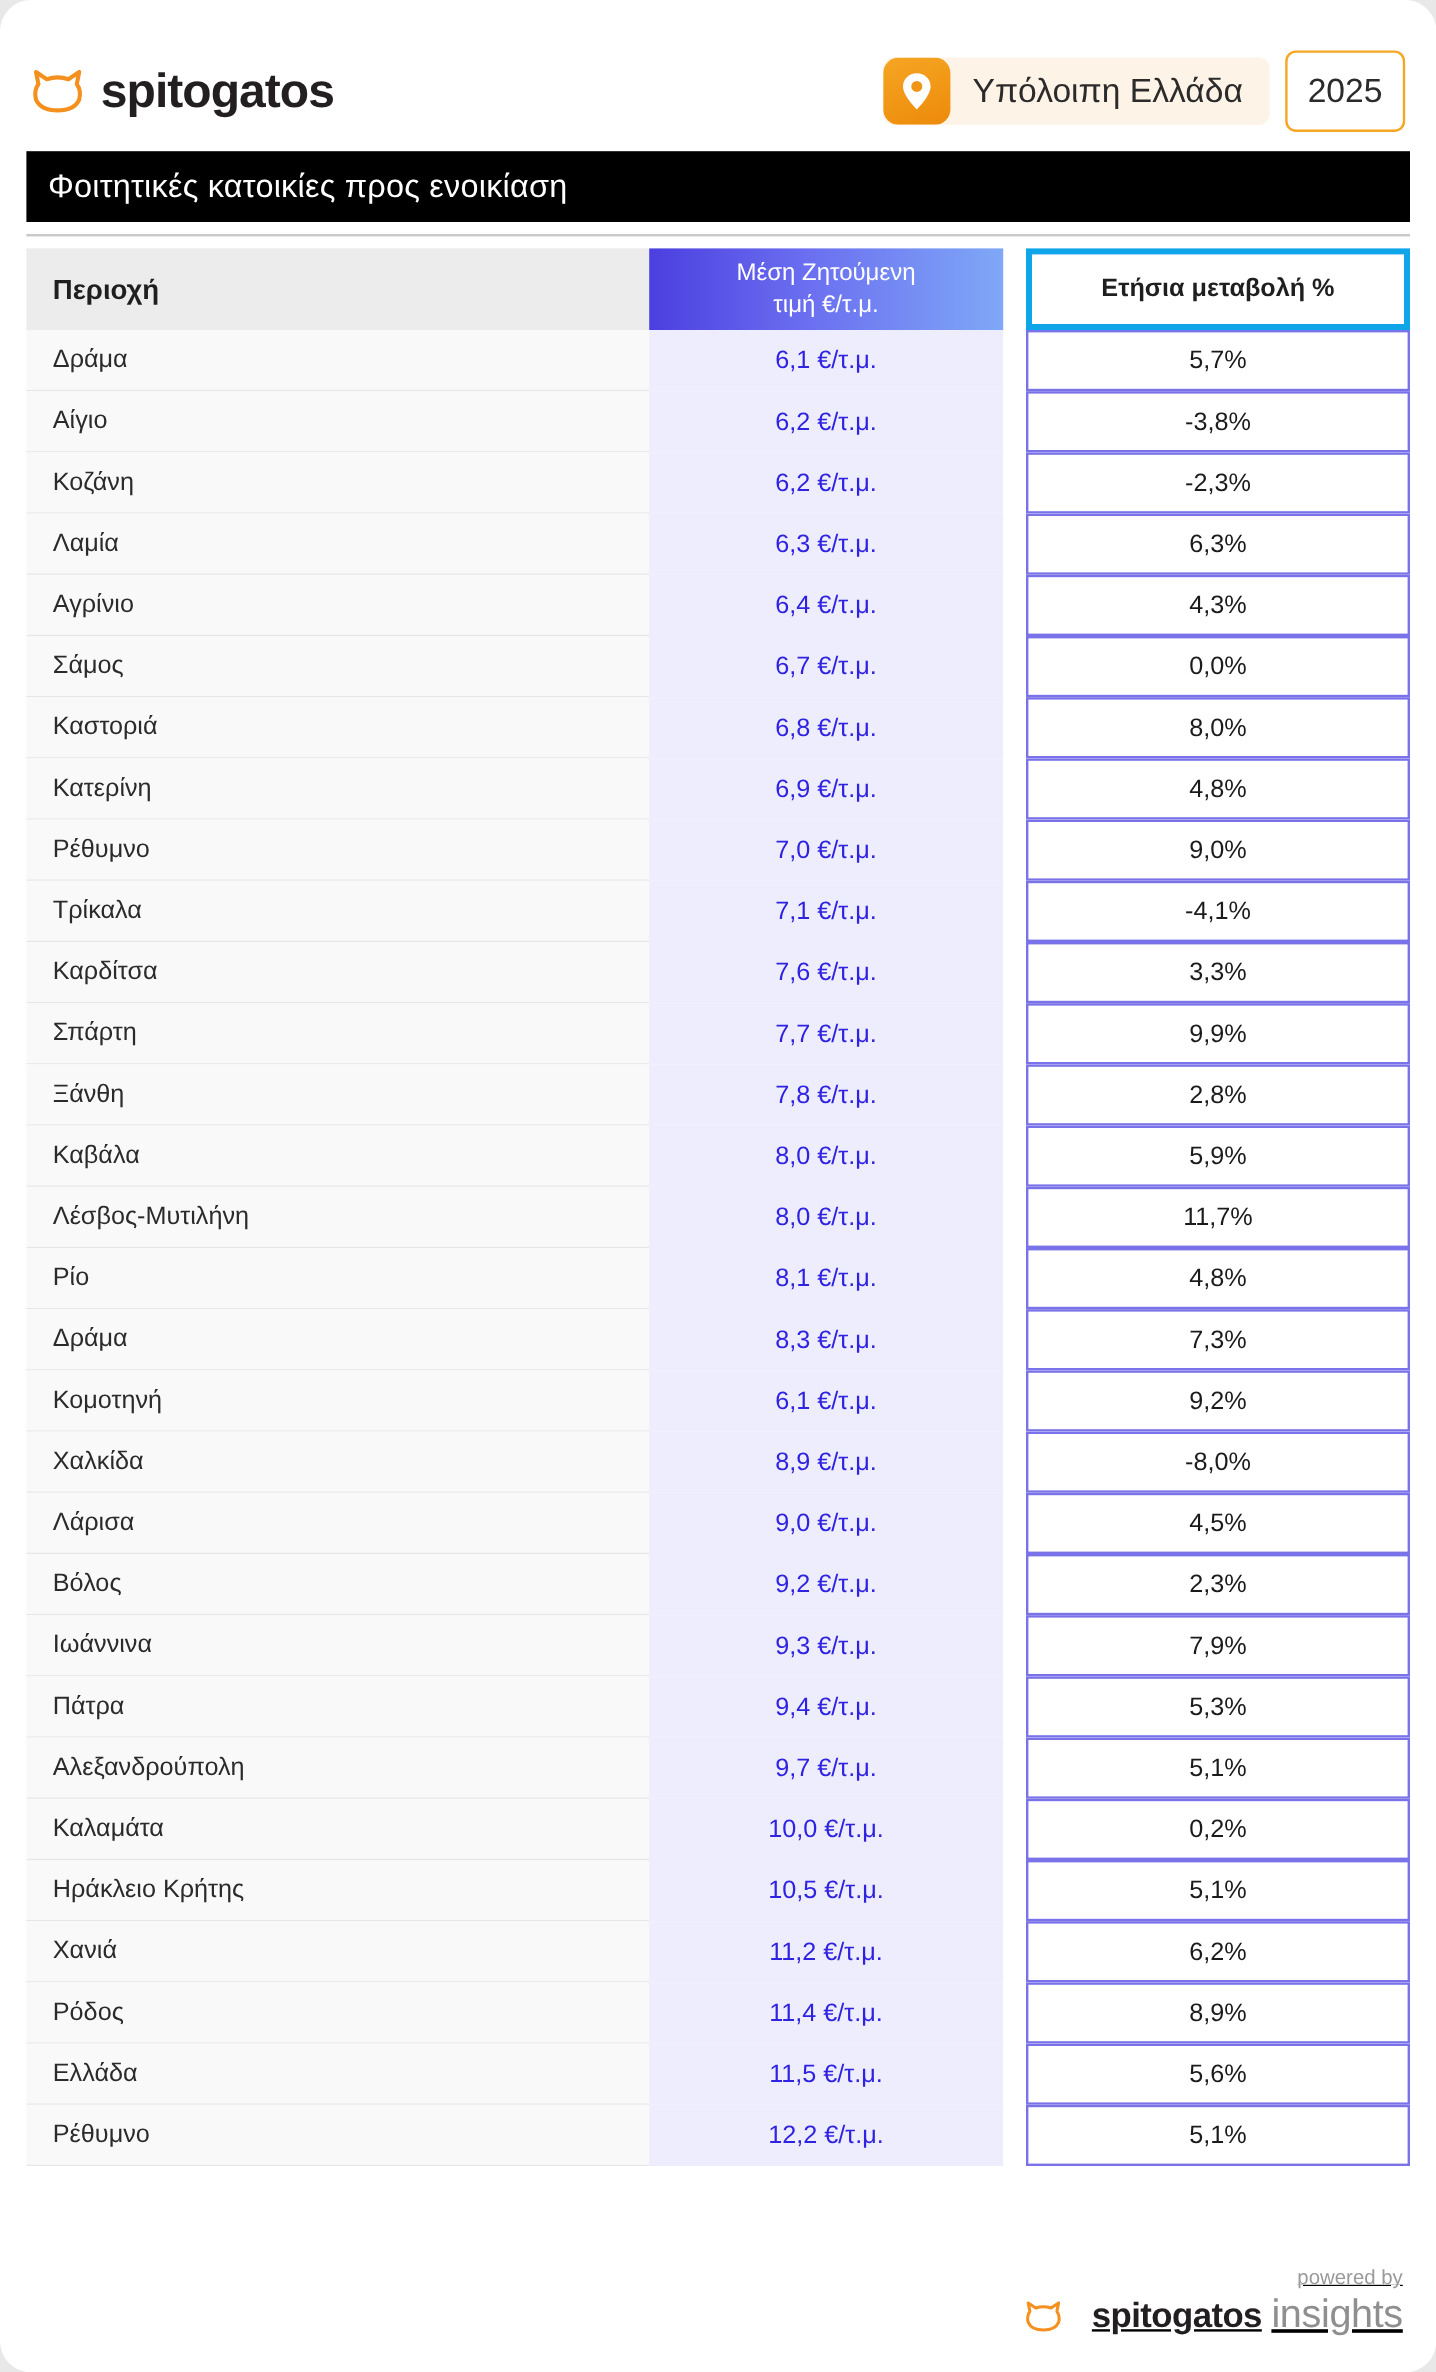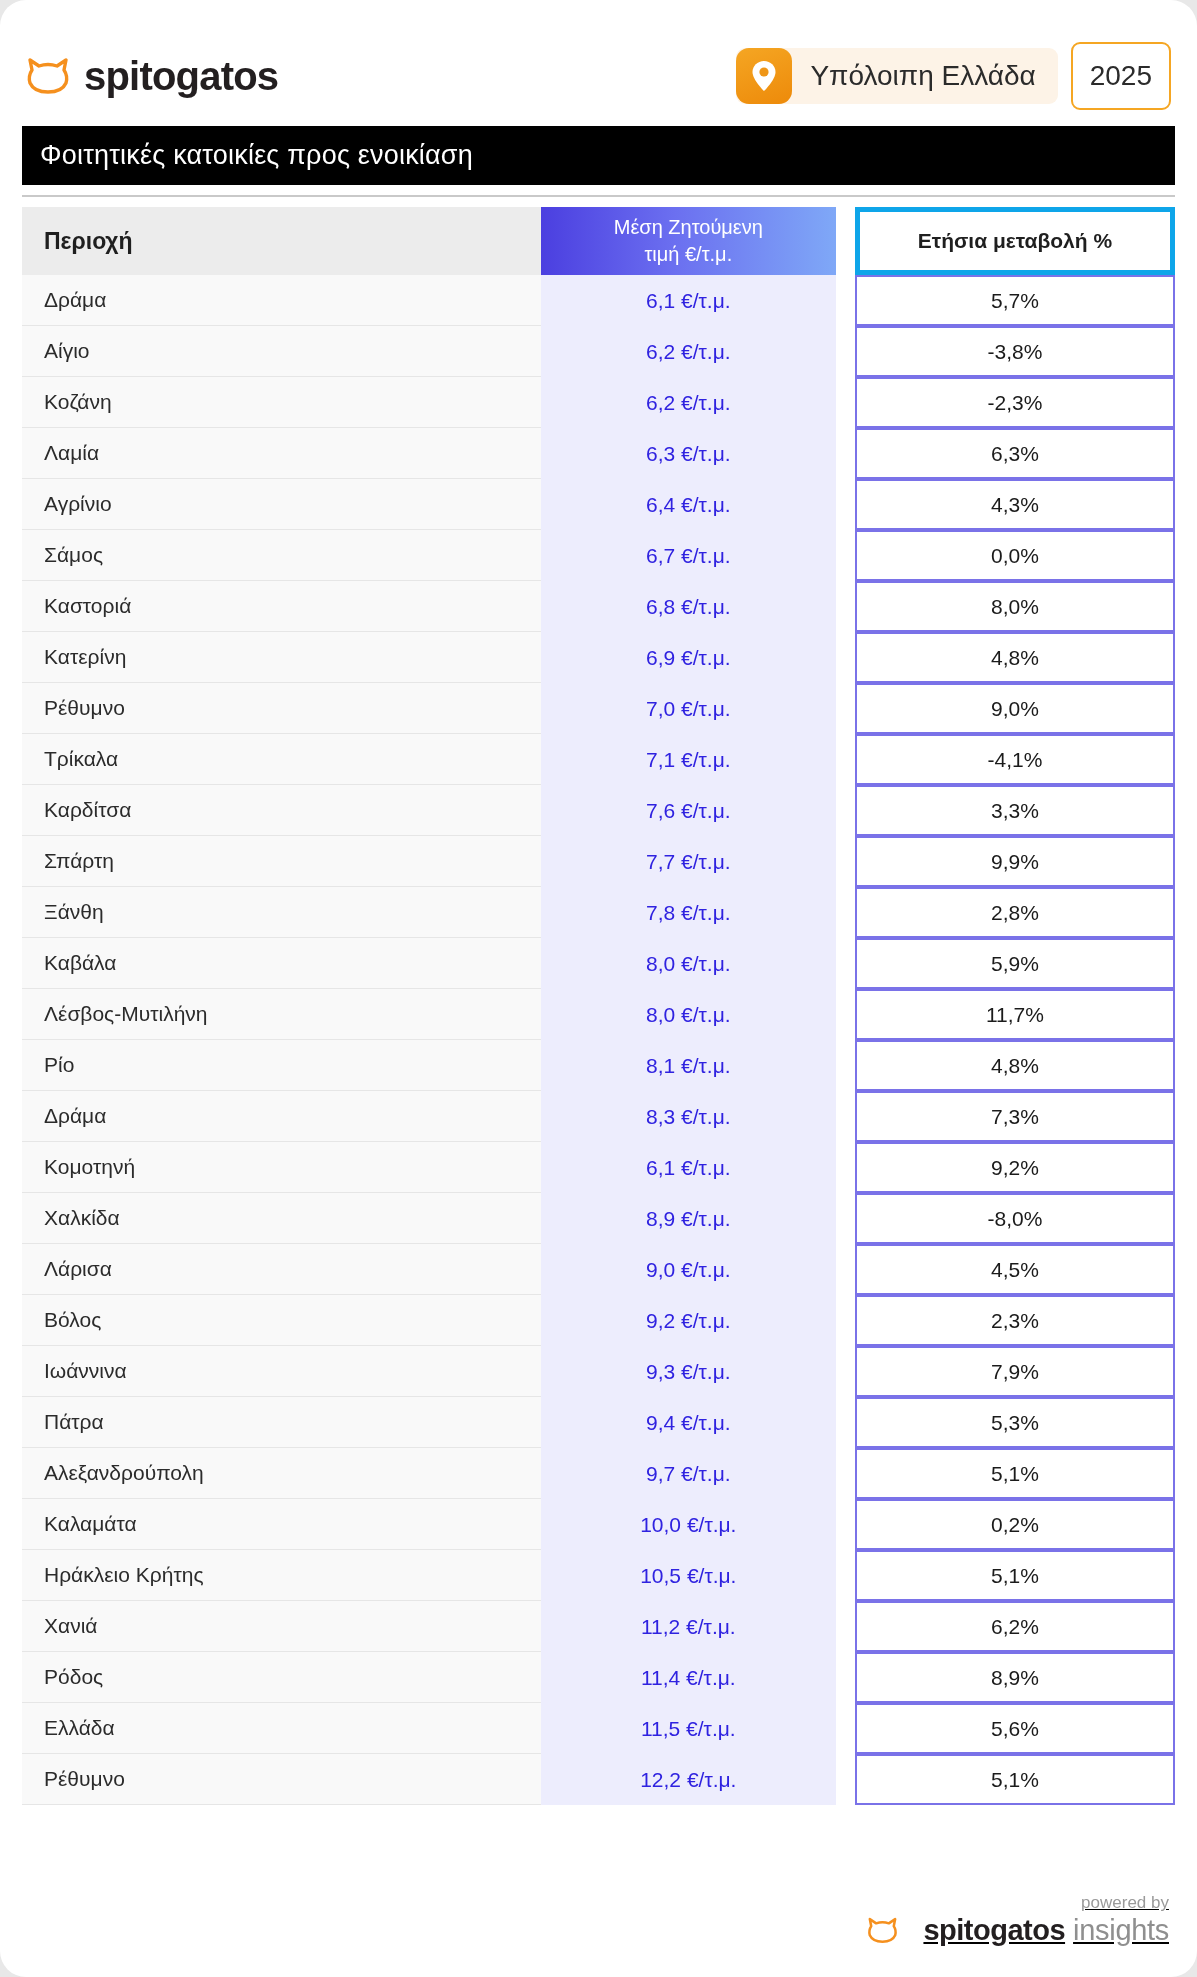--- a/index.html
+++ b/index.html
@@ -192,21 +192,21 @@
     font-size: 17px;
     color: #9a9a9a;
     line-height: 1.1;
     margin-bottom: 1px;
   }
   .footer-names { display: flex; align-items: baseline; gap: 8px; }
   .footer-spitogatos {
     font-size: 29px; font-weight: 700; color: #231f20; letter-spacing: -0.5px;
   }
   .footer-insights {
-    font-size: 29px; font-weight: 400; color: #8f8f8f; letter-spacing: -0.3px;
+    font-size: 33px; font-weight: 400; color: #8f8f8f; letter-spacing: -0.3px;
   }
 </style>
 </head>
 <body>
 
 <div class="page">
 
   <div class="header">
     <div class="brand">
       <span class="brand-cat">

